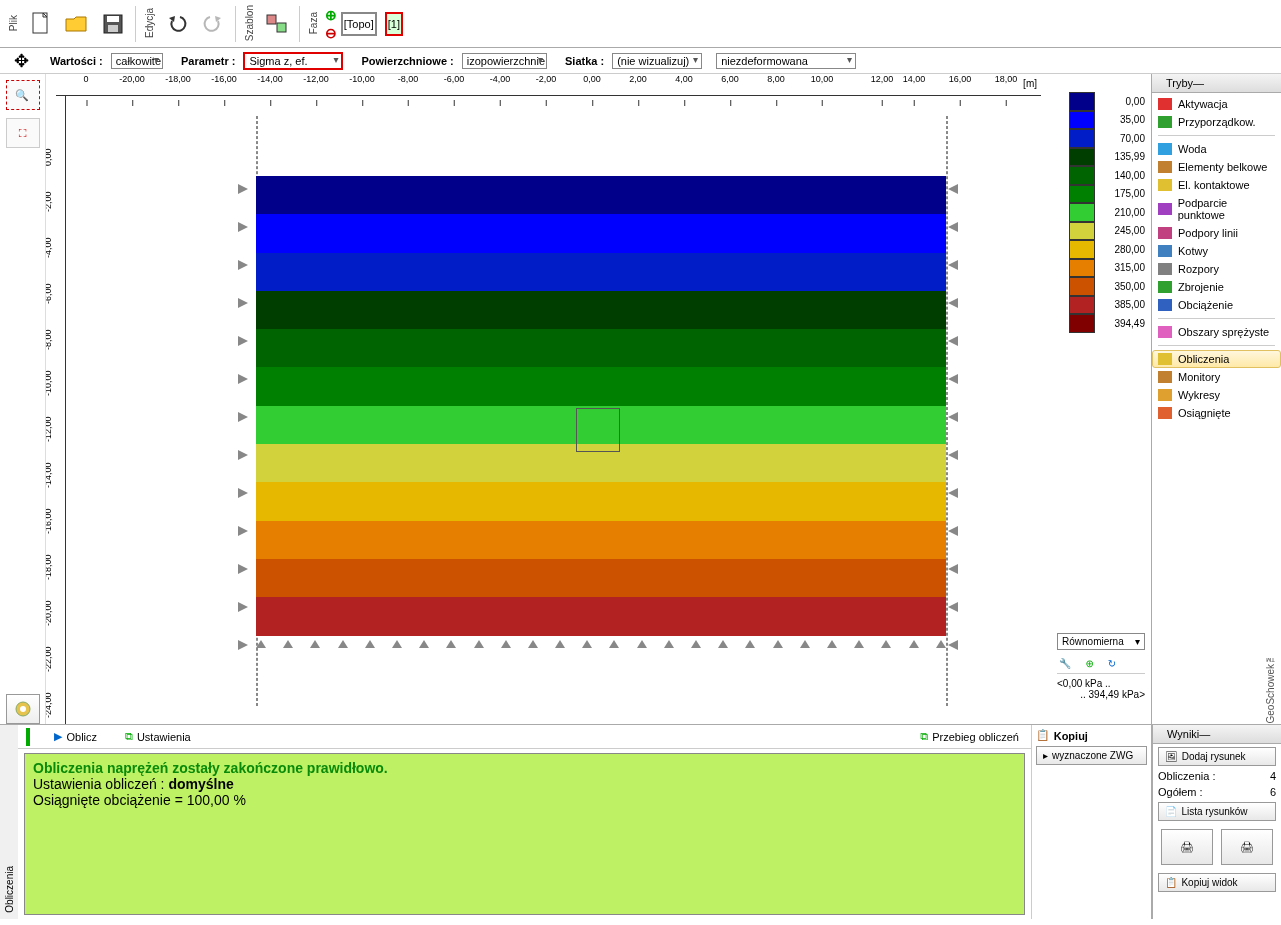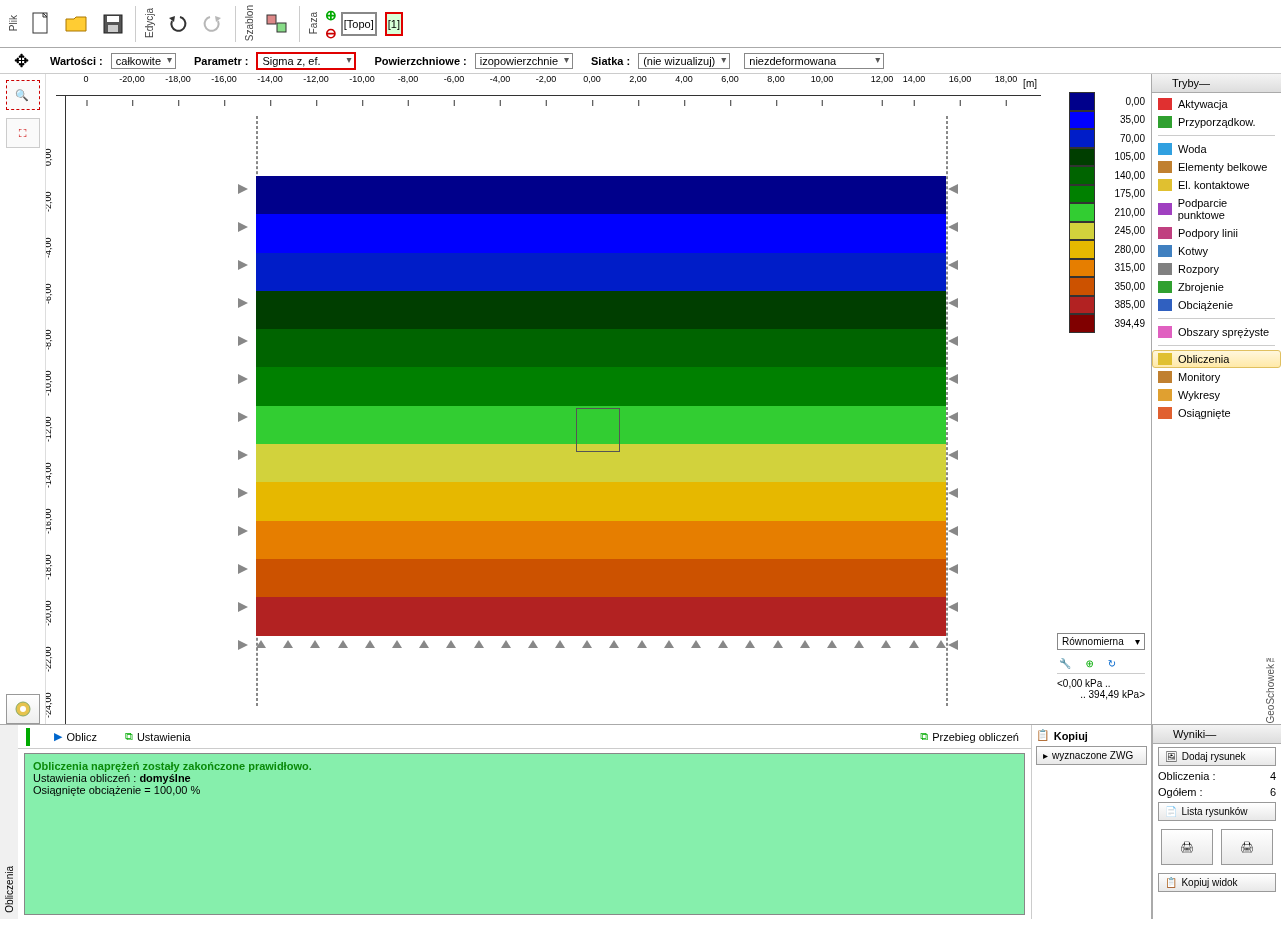--- a/index.html
+++ b/index.html
@@ -12,21 +12,21 @@
 .tb-sep { width: 1px; height: 36px; background: #ccc; margin: 0 2px; }
 .phase-btn { border: 2px solid; padding: 4px 1px; font-size: 11px; cursor: pointer; }
 .phase-topo { border-color: #888; color: #000; margin-right: 4px; }
 .phase-1 { border-color: #e00000; color: #000; background: #d8ffd8; }
 .plus-btn { color: #0a0; font-size: 14px; font-weight: bold; }
 .minus-btn { color: #c00; font-size: 14px; font-weight: bold; }
 
 
 .param-bar { height: 26px; border-bottom: 1px solid #ccc; display: flex; align-items: center; padding: 2px 50px; gap: 8px; font-size: 11px; }
 .param-label { font-weight: bold; }
-.param-select { border: 1px solid #888; padding: 1px 14px 1px 4px; font-size: 11px; position: relative; cursor: pointer; }
+.param-select { border: 1px solid #888; padding: 1px 1px 1px 4px; font-size: 11px; position: relative; cursor: pointer; }
 .param-select.red { border: 2px solid #e00000; min-width: 100px; }
 .param-select::after { content: "▾"; position: absolute; right: 3px; top: 0; font-size: 10px; color: #555; }
 
 
 .main { display: flex; height: 650px; }
 .left-tools { width: 46px; background: #fff; border-right: 1px solid #ddd; padding-top: 6px; display: flex; flex-direction: column; align-items: center; gap: 8px; }
 .left-tool { width: 34px; height: 30px; border: 1px solid #ccc; display: flex; align-items: center; justify-content: center; cursor: pointer; background: #fafafa; }
 .left-tool.gear { background: linear-gradient(#fff,#eee); border: 1px solid #999; }
 
 .canvas-wrap { flex: 1; position: relative; background: #fff; overflow: hidden; }
@@ -55,36 +55,36 @@
 .legend-swatch { width: 26px; height: 18.5px; border: 1px solid #333; margin-right: 2px; }
 .legend-val { width: 44px; text-align: right; }
 
 .legend-controls { margin-top: 300px; font-size: 10px; }
 .legend-select { border: 1px solid #888; padding: 2px 4px; display: flex; justify-content: space-between; cursor: pointer; margin-bottom: 4px; }
 .legend-btns { display: flex; gap: 14px; padding: 4px 2px; border-bottom: 1px solid #ccc; }
 .legend-range { padding: 4px 0; }
 
 
 .right-panel { width: 130px; border-left: 1px solid #aaa; display: flex; flex-direction: column; }
-.panel-head { background: linear-gradient(#f4f4f4,#ddd); border-bottom: 1px solid #aaa; padding: 3px 20px; display: flex; justify-content: flex-start; align-items: center; font-size: 11px; }
+.panel-head { background: linear-gradient(#f4f4f4,#ddd); border-bottom: 1px solid #aaa; padding: 3px 14px; display: flex; justify-content: flex-start; align-items: center; font-size: 11px; }
 .mode-list { padding: 2px 0; }
 .mode-item { display: flex; align-items: center; gap: 6px; padding: 3px 6px; cursor: pointer; font-size: 11px; }
 .mode-item.sel { background: linear-gradient(#fff7dd,#ffe9a8); border: 1px solid #e0c060; border-radius: 3px; padding: 2px 5px; }
 .mode-icon { width: 14px; height: 12px; display: inline-block; }
 .mode-sep { height: 1px; background: #ccc; margin: 4px 6px; }
 
 
 .bottom { display: flex; height: 195px; border-top: 1px solid #aaa; }
 .left-vlabel { width: 18px; background: #f0f0f0; display: flex; align-items: flex-end; justify-content: center; }
 .left-vlabel span { writing-mode: vertical-rl; transform: rotate(180deg); font-size: 10px; padding: 6px 0; }
 .bottom-main { flex: 1; display: flex; flex-direction: column; }
 .bottom-bar { height: 24px; border-bottom: 1px solid #ccc; display: flex; align-items: center; padding: 0 8px; gap: 20px; }
 .bar-btn { display: flex; align-items: center; gap: 4px; cursor: pointer; padding: 2px 4px; }
 .bar-spacer { flex: 1; }
-.log-box { flex: 1; border: 1px solid #888; margin: 4px 6px; padding: 6px 8px; background: #86efac; font-size: 11px; }
+.log-box { flex: 1; border: 1px solid #888; margin: 4px 6px; padding: 6px 8px; background: #bef264; font-size: 14px; }
 .log-ok { color: #0a8a0a; font-weight: bold; }
 
 .kopiuj-col { width: 120px; border-left: 1px solid #ccc; padding: 4px; }
 .kopiuj-head { display: flex; align-items: center; gap: 4px; font-weight: bold; margin-bottom: 4px; }
 .kbtn { border: 1px solid #999; background: linear-gradient(#fff,#e8e8e8); padding: 3px 6px; font-size: 10px; cursor: pointer; display: flex; align-items: center; gap: 4px; margin-bottom: 3px; }
 
 .wyniki-col { width: 130px; border-left: 2px solid #aaa; display: flex; flex-direction: column; }
 .wyniki-body { padding: 3px 5px; font-size: 11px; }
 .wrow { display: flex; justify-content: space-between; margin: 4px 0; }
 .print-row { display: flex; gap: 8px; justify-content: center; margin: 8px 0; }
@@ -302,21 +302,21 @@
         <div class="legend-row">
           <div class="legend-swatch" style="background: rgb(0, 0, 255);"></div>
           <div class="legend-val">35,00</div>
         </div>
         <div class="legend-row">
           <div class="legend-swatch" style="background: rgb(0, 29, 200);"></div>
           <div class="legend-val">70,00</div>
         </div>
         <div class="legend-row">
           <div class="legend-swatch" style="background: rgb(0, 62, 0);"></div>
-          <div class="legend-val">105,00</div>
+          <div class="legend-val">135,99</div>
         </div>
         <div class="legend-row">
           <div class="legend-swatch" style="background: rgb(0, 100, 0);"></div>
           <div class="legend-val">140,00</div>
         </div>
         <div class="legend-row">
           <div class="legend-swatch" style="background: rgb(0, 128, 0);"></div>
           <div class="legend-val">175,00</div>
         </div>
         <div class="legend-row">

